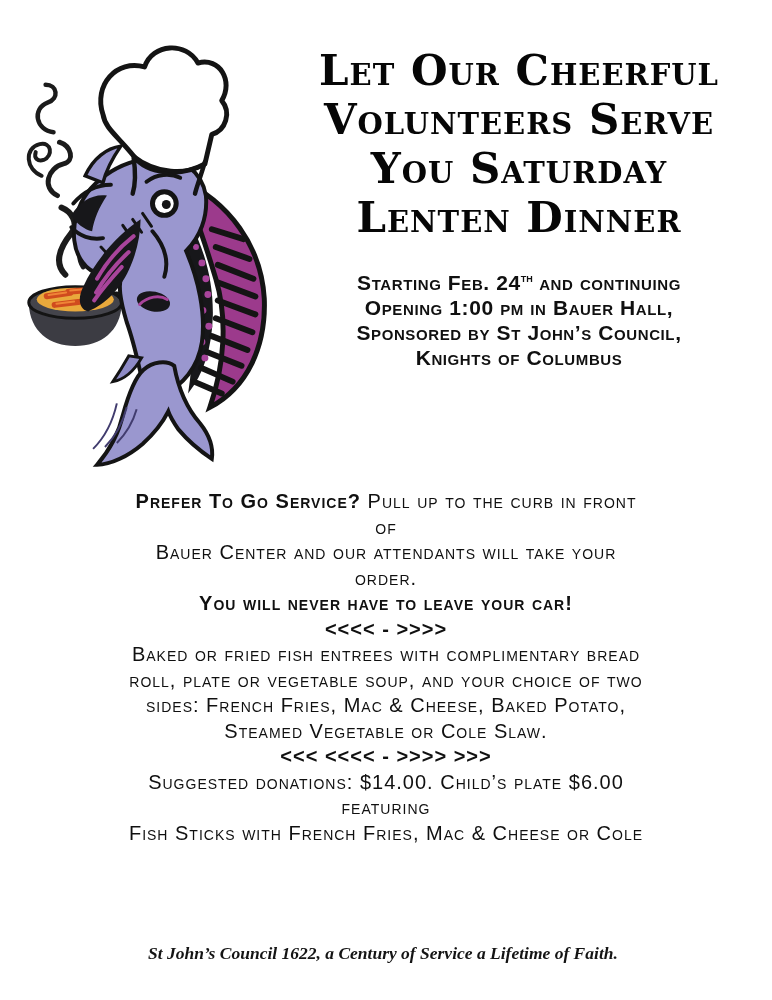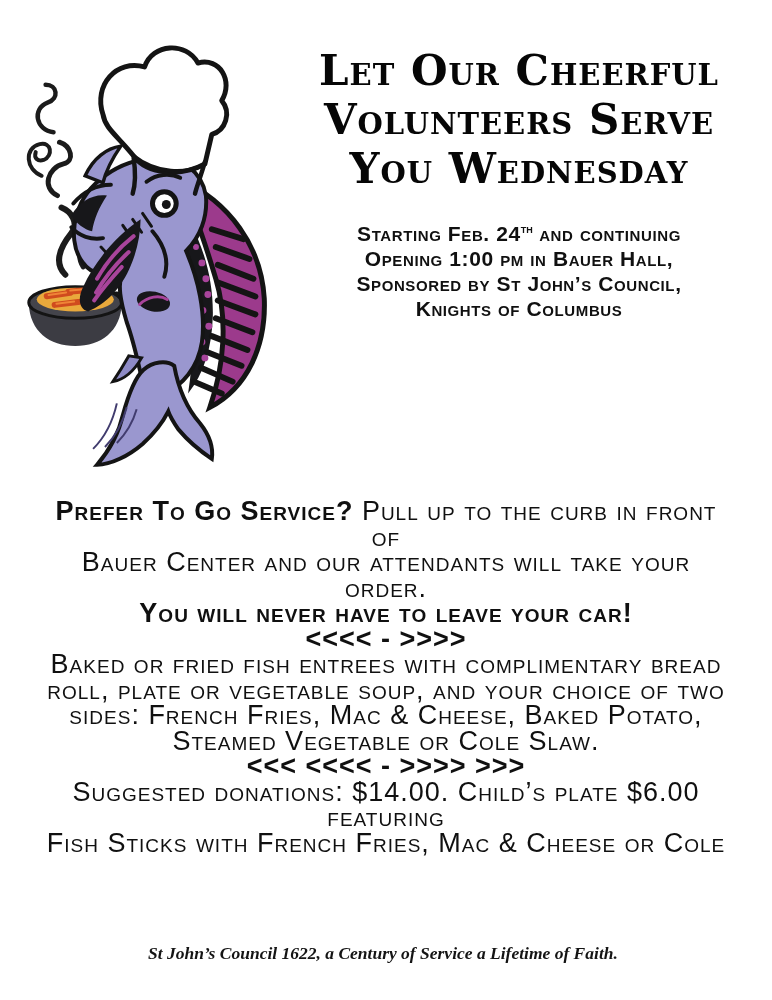--- a/index.html
+++ b/index.html
@@ -24,22 +24,22 @@
   .subtitle {
     margin-top:24px; text-align:center;
     font-weight:700; font-variant:small-caps;
     font-size:21px; line-height:25px; letter-spacing:0.6px;
     color:#101010;
   }
   .subtitle .sline { display:block; }
   .subtitle sup { font-size:58%; vertical-align:super; letter-spacing:0; }
 
   .body-section {
-    margin-top:23px; padding:0 26px; text-align:center;
-    font-variant:small-caps; font-size:27px; line-height:25.5px;
+    margin-top:13px; padding:0 26px; text-align:center;
+    font-variant:small-caps; font-size:20px; line-height:25.5px;
     letter-spacing:1px; color:#101010;
   }
   .body-section .line { display:block; }
   .body-section .bold, .body-section .line.bold { font-weight:700; }
 
   .footer {
     position:absolute; left:0; right:6px; bottom:36px;
     text-align:center;
     font-family:"Liberation Serif", serif;
     font-style:italic; font-weight:700; font-size:17.5px;
@@ -167,21 +167,22 @@
           <ellipse cx="147" cy="269" rx="17" ry="10" transform="rotate(12 147 269)" fill="#17171a"></ellipse>
           <path d="M133,272 C141,264 153,262 161,267" stroke="#a8449b" stroke-width="3" fill="none" stroke-linecap="round"></path>
         </g>
       </svg>
     </div>
 
     <div class="text-col">
       <h1 class="title">
         <span class="tline">Let Our Cheerful</span>
         <span class="tline">Volunteers Serve</span>
-        <span class="tline">You Wednesday</span>
+        <span class="tline">You Saturday</span>
+        <span class="tline">Lenten Dinner</span>
       </h1>
       <div class="subtitle">
         <span class="sline">
           <span>Starting Feb. 24</span><sup>th</sup><span> and continuing</span>
         </span>
         <span class="sline">Opening 1:00 pm in Bauer Hall,</span>
         <span class="sline">Sponsored by St John’s Council,</span>
         <span class="sline">Knights of Columbus</span>
       </div>
     </div>

